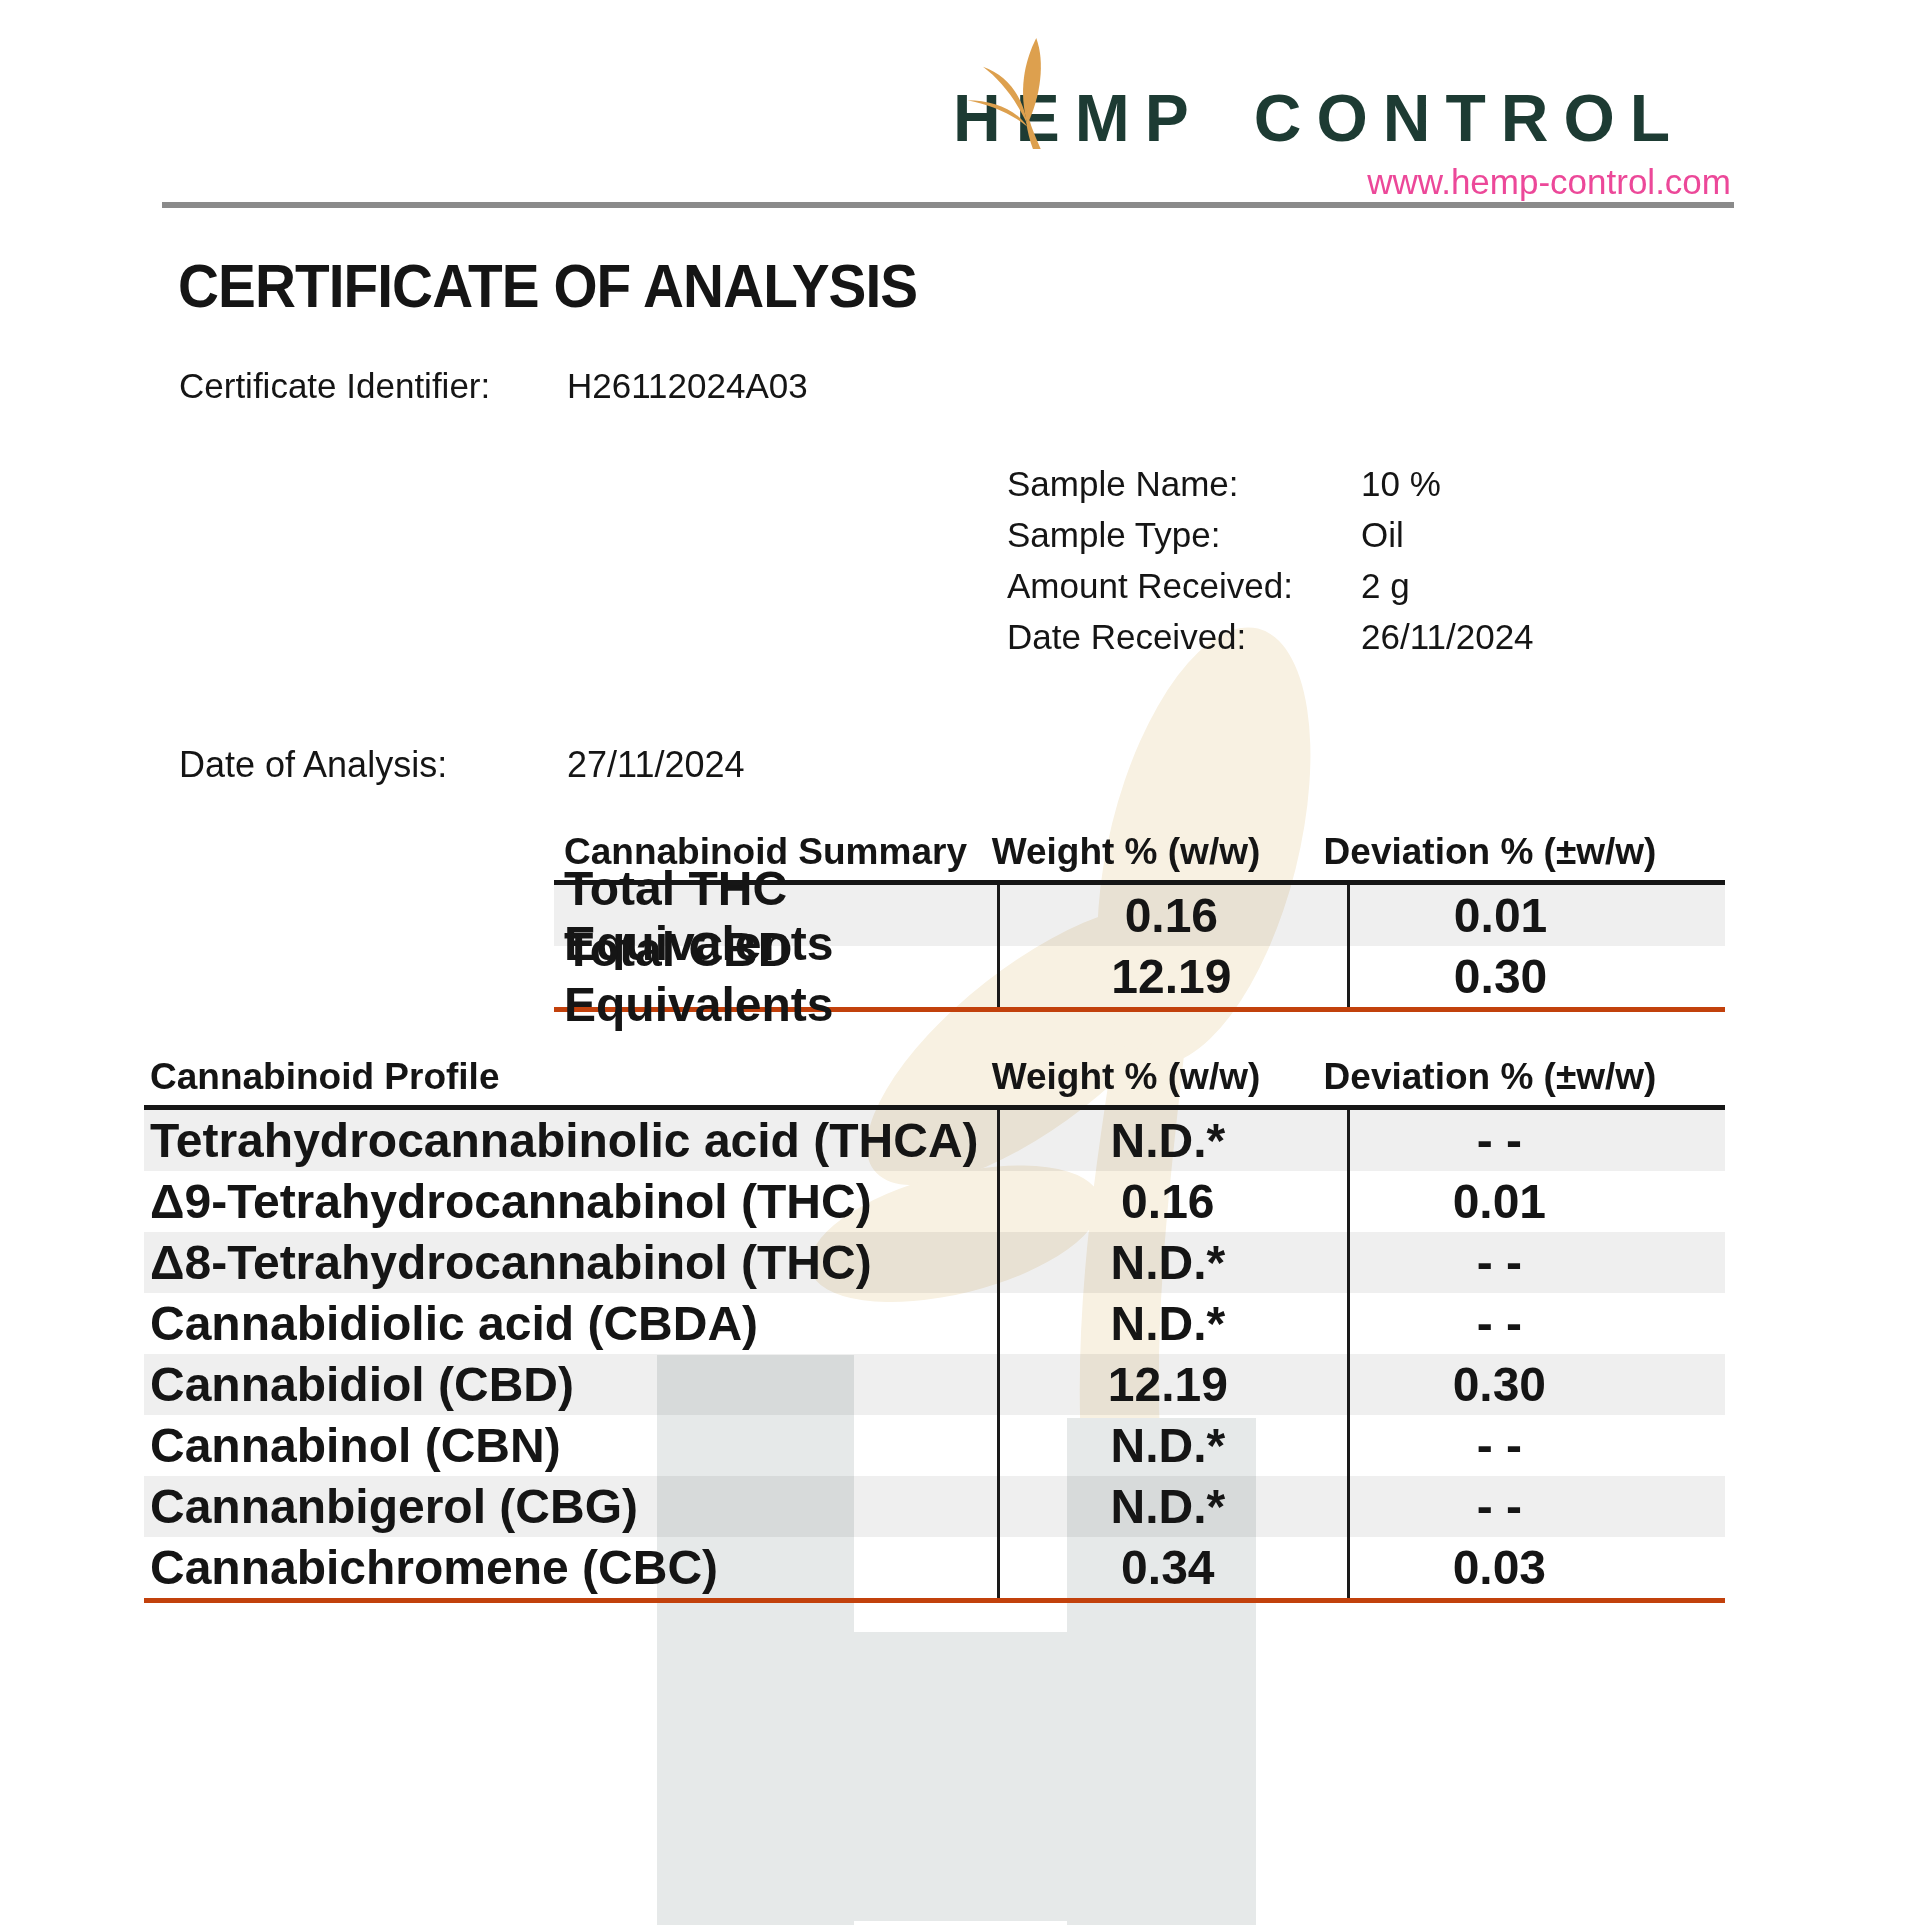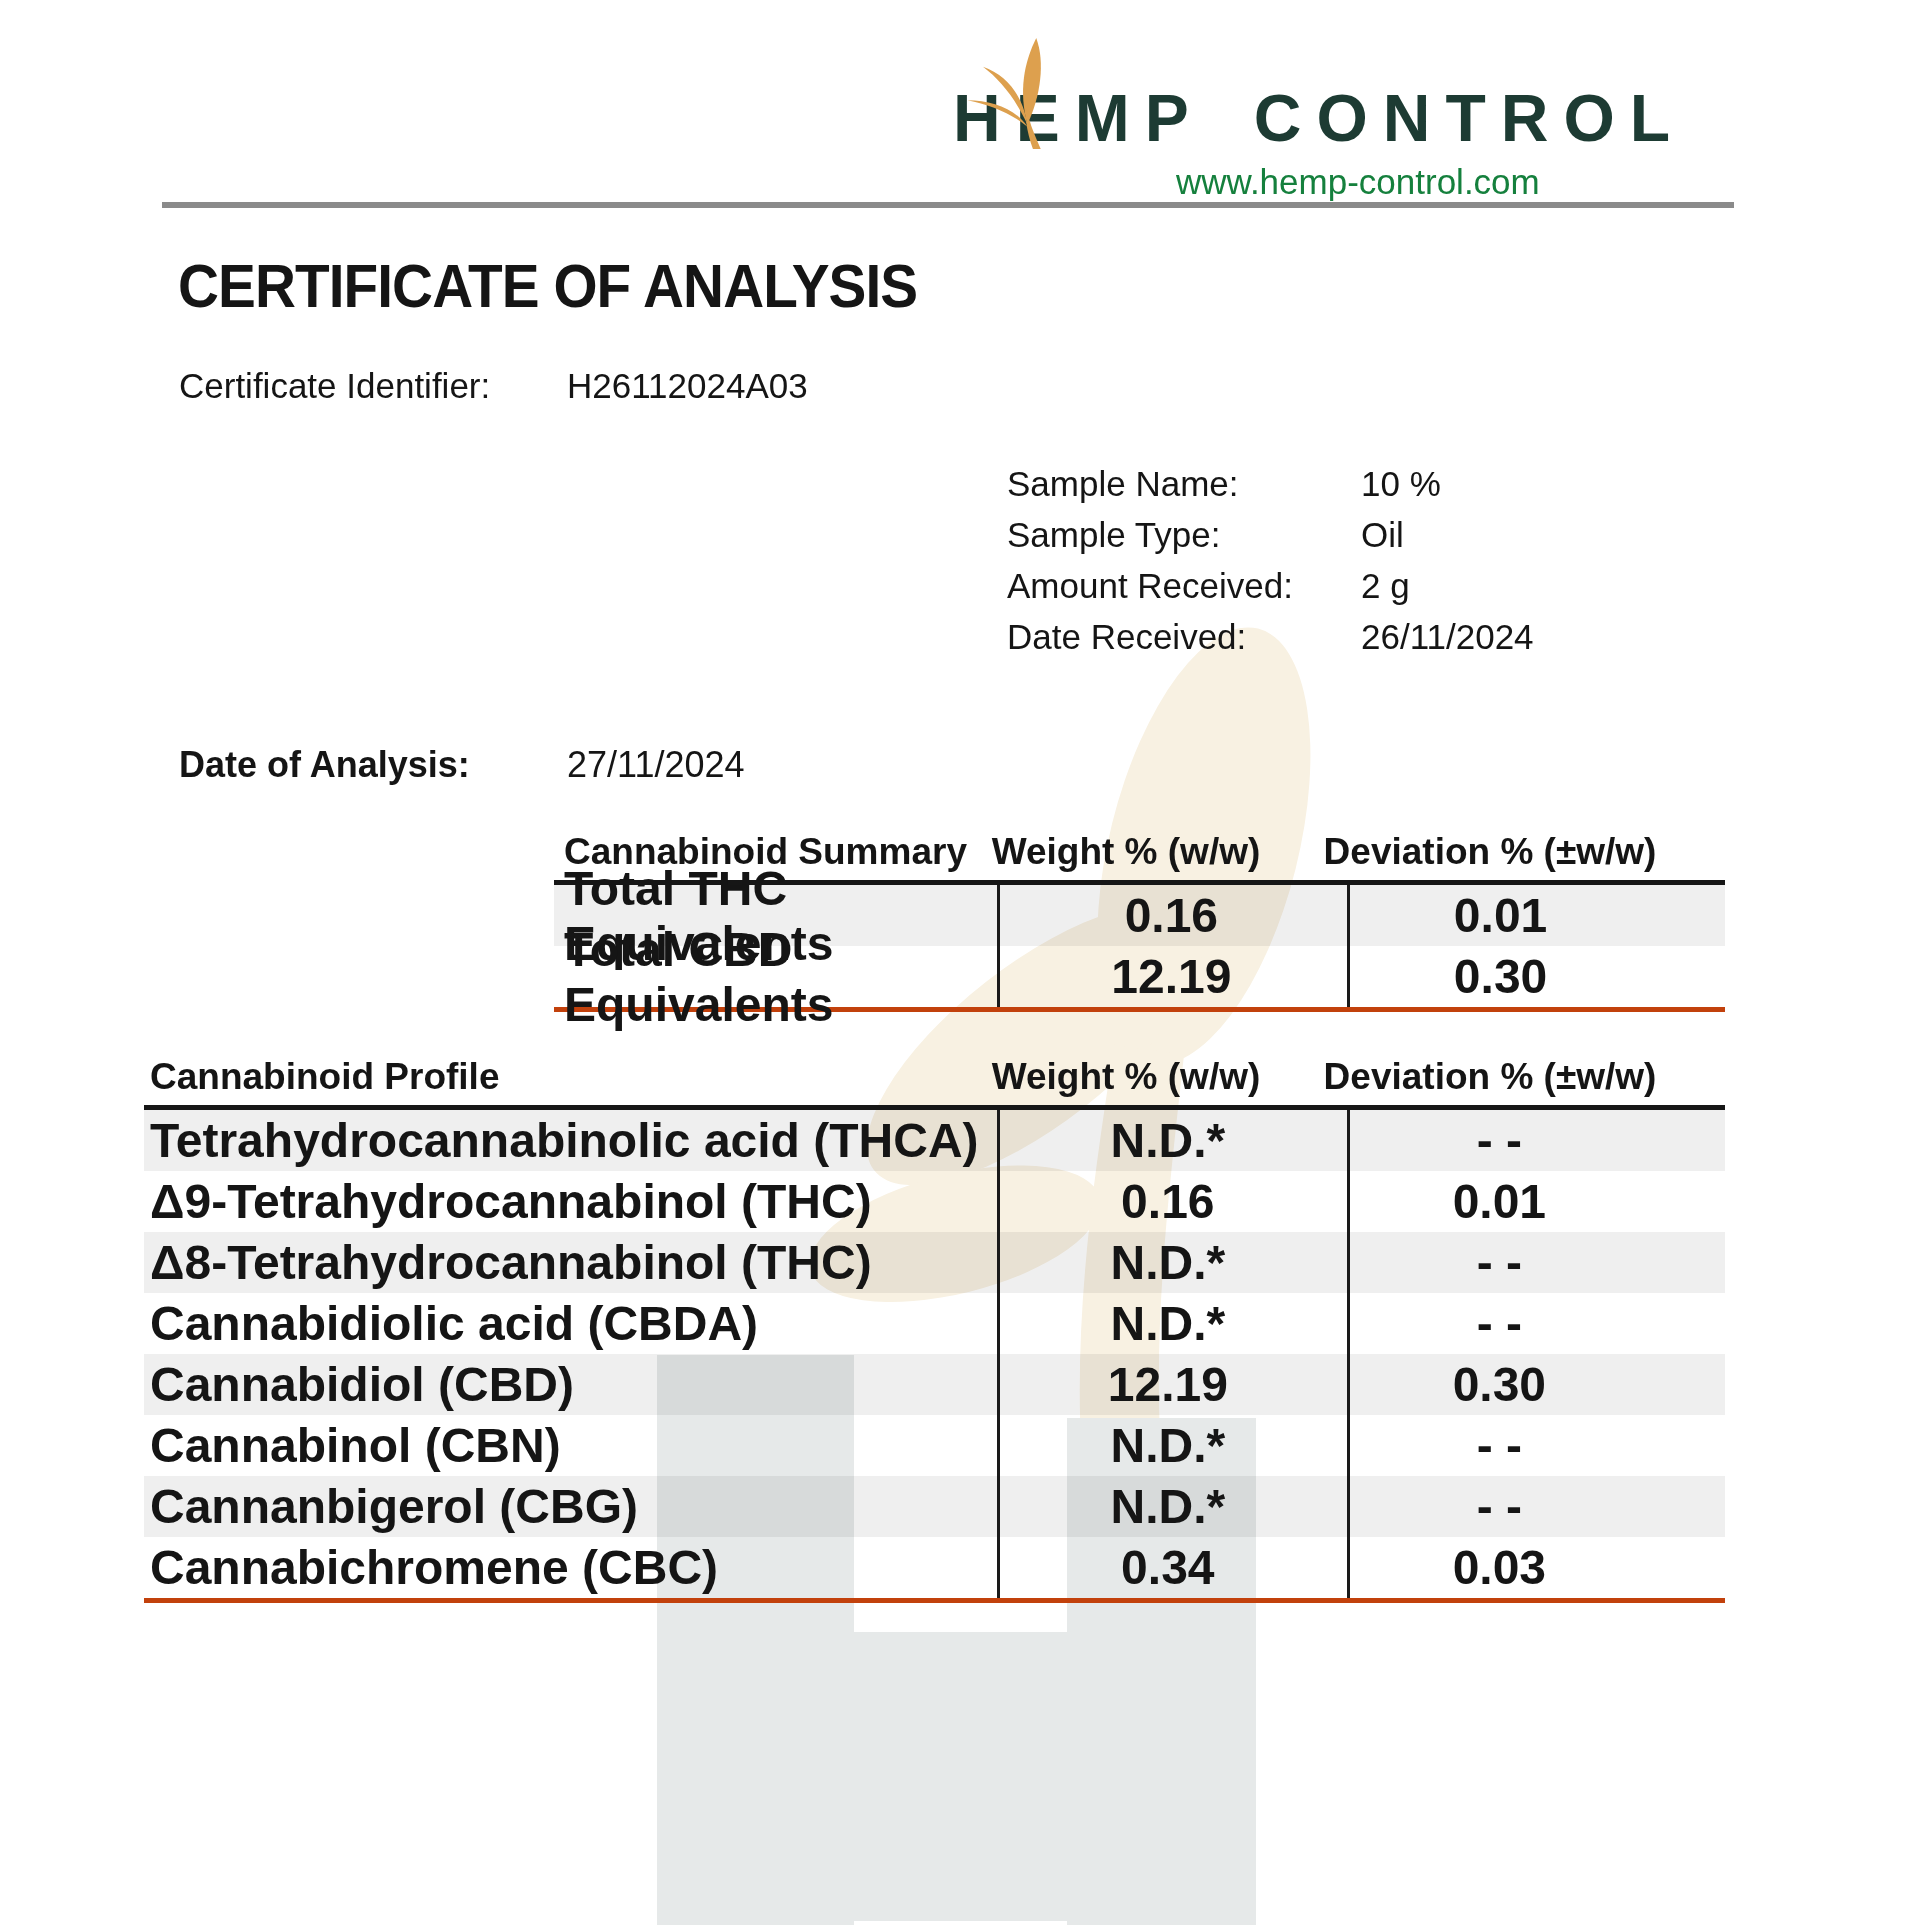--- a/index.html
+++ b/index.html
@@ -22,42 +22,42 @@
   .sr{position:absolute;width:1px;height:1px;overflow:hidden;clip:rect(0 0 0 0);}
 
   
   .logo-leaf{left:963px;top:38px;width:111px;height:111px;z-index:2;}
   .logo-text{
     left:953px;top:80px;z-index:1;
     font-size:66px;font-weight:bold;color:#1d3b33;
     letter-spacing:15px;word-spacing:18px;white-space:nowrap;
   }
   .website{
-    left:1176px;top:162px;width:597px;z-index:1;
-    font-size:35px;text-align:left;color:#15803d;
+    left:1134px;top:162px;width:597px;z-index:1;
+    font-size:35px;text-align:right;color:#ec4899;
   }
   .header-rule{left:162px;top:202px;width:1572px;height:6px;background:#8a8a8a;z-index:1;}
 
   
   .title{
     left:178px;top:251px;z-index:2;
     font-size:61px;font-weight:bold;letter-spacing:-1px;
     transform:scaleX(0.93);transform-origin:0 50%;
     white-space:nowrap;
   }
   .meta-row{z-index:2;font-size:35px;white-space:nowrap;}
   .cert-label{left:179px;top:366px;}
   .cert-value{left:567px;top:366px;}
 
   .sample-block{left:1007px;top:458px;z-index:2;}
   .sample-row{display:flex;height:51px;align-items:center;font-size:35px;}
   .sample-row .lbl{width:354px;}
   .sample-row .val{white-space:nowrap;}
 
-  .analysis-label{left:179px;top:744px;font-weight:bold;font-size:36px;}
+  .analysis-label{left:179px;top:744px;font-weight:normal;font-size:36px;}
   .analysis-value{left:567px;top:744px;font-weight:normal;font-size:36px;}
 
   
   .table{z-index:2;font-weight:bold;border-bottom:5px solid #c2410c;}
   .thead{display:flex;align-items:flex-end;height:57px;padding-bottom:7px;
          border-bottom:5px solid #161616;font-size:37px;}
   .trow{display:flex;align-items:center;height:61px;font-size:48px;gap:14px;}
   .shade{background:rgba(20,20,20,0.065);}
   .c{box-sizing:border-box;}
   .c.name{padding-left:10px;text-align:left;}

